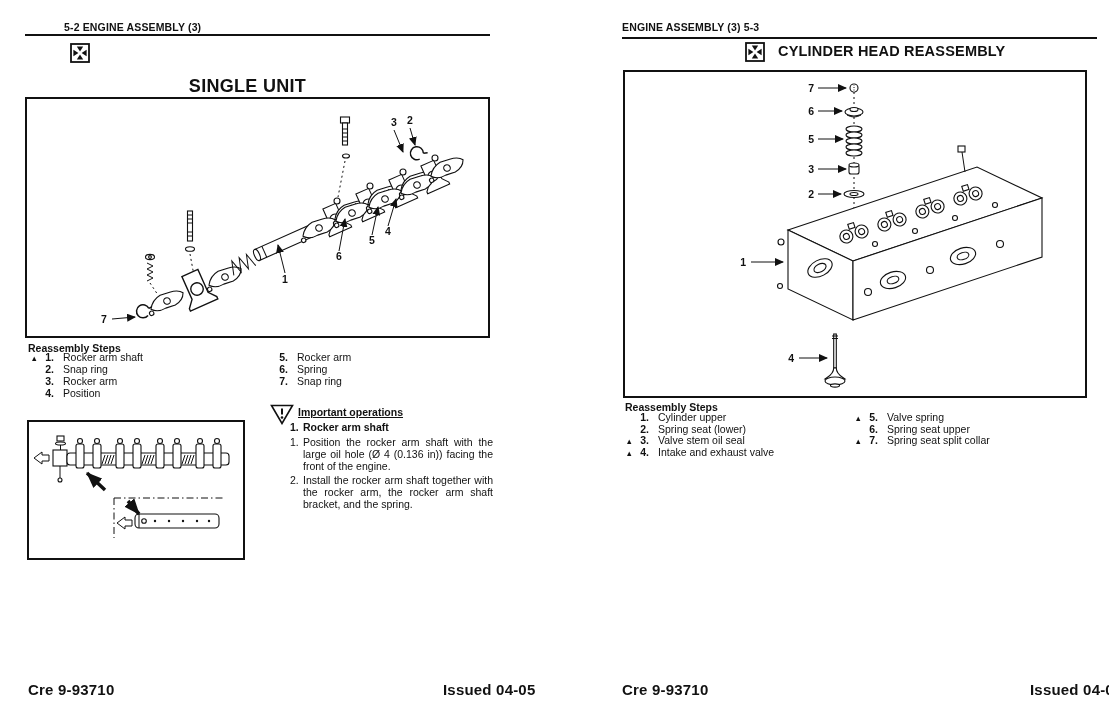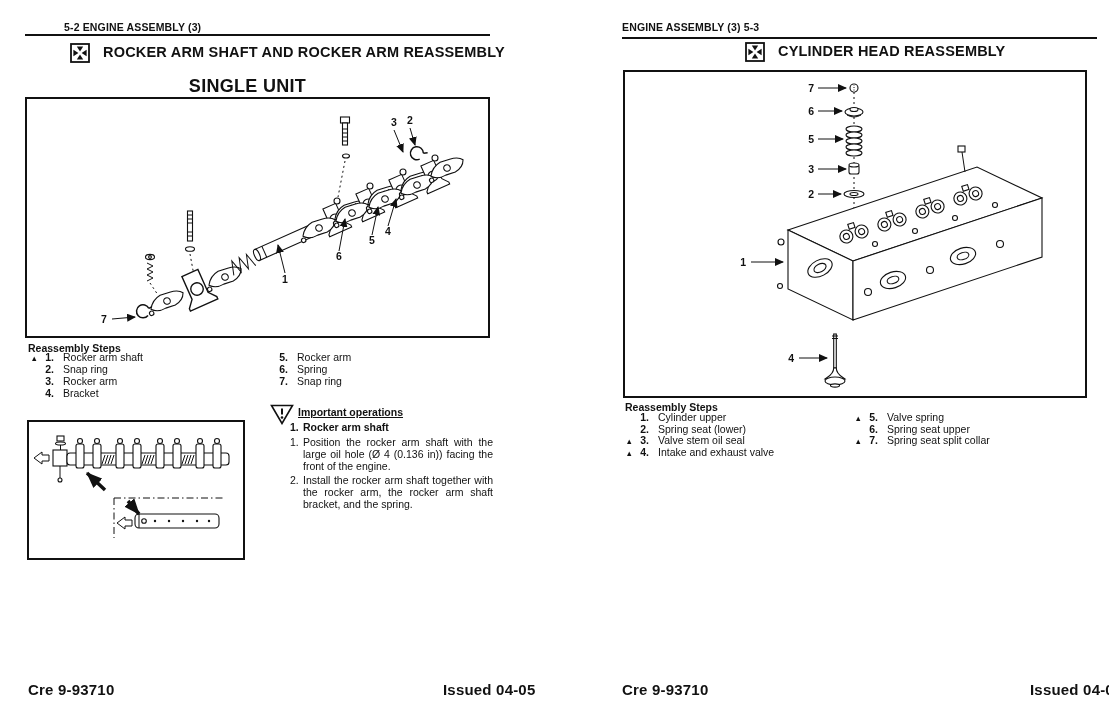--- a/index.html
+++ b/index.html
@@ -71,21 +71,20 @@
     <div class="abs hdr" style="left:25px;top:21px;margin-left:39px;">5-2 ENGINE ASSEMBLY (3)</div>
     <div class="abs rule" style="left:25px;top:34px;width:465px;"></div>
 
     <svg class="abs" style="left:70px;top:43px;" width="20" height="20">
       <rect x="1" y="1" width="18" height="18" fill="#fff" stroke="#111" stroke-width="1.8"></rect>
       <polygon class="dk" points="6.8,3.4 13.2,3.4 10,8.4"></polygon>
       <polygon class="dk" points="3.4,6.8 3.4,13.2 8.4,10"></polygon>
       <polygon class="dk" points="6.8,16.6 13.2,16.6 10,11.6"></polygon>
       <polygon class="dk" points="16.6,6.8 16.6,13.2 11.6,10"></polygon>
     </svg>
-    <div class="abs title" style="left:103px;top:44px;">ROCKER ARM SHAFT AND ROCKER ARM REASSEMBLY</div>
     <div class="abs subtitle" style="left:25px;top:76px;width:445px;">SINGLE UNIT</div>
 
     <div class="abs boxed" style="left:25px;top:97px;width:461px;height:237px;">
       <svg width="461" height="237" viewBox="0 0 461 237">
 
         <g>
           <use href="#boltsym" transform="translate(318,18)"></use>
           <ellipse class="shp" cx="319" cy="57" rx="3.5" ry="2"></ellipse>
           <line class="ln" x1="318" y1="62" x2="311" y2="98" stroke-dasharray="2,3"></line>
         </g>
@@ -176,21 +175,21 @@
           <span class="lbl">Snap ring</span>
         </div>
       <div class="row">
           <span class="mk"></span>
           <span class="num">3.</span>
           <span class="lbl">Rocker arm</span>
         </div>
       <div class="row">
           <span class="mk"></span>
           <span class="num">4.</span>
-          <span class="lbl">Bracket</span>
+          <span class="lbl">Position</span>
         </div>
     </div>
     <div class="abs" style="left:262px;top:352px;">
       <div class="row">
           <span class="mk"></span>
           <span class="num">5.</span>
           <span class="lbl">Rocker arm</span>
         </div>
       <div class="row">
           <span class="mk"></span>

